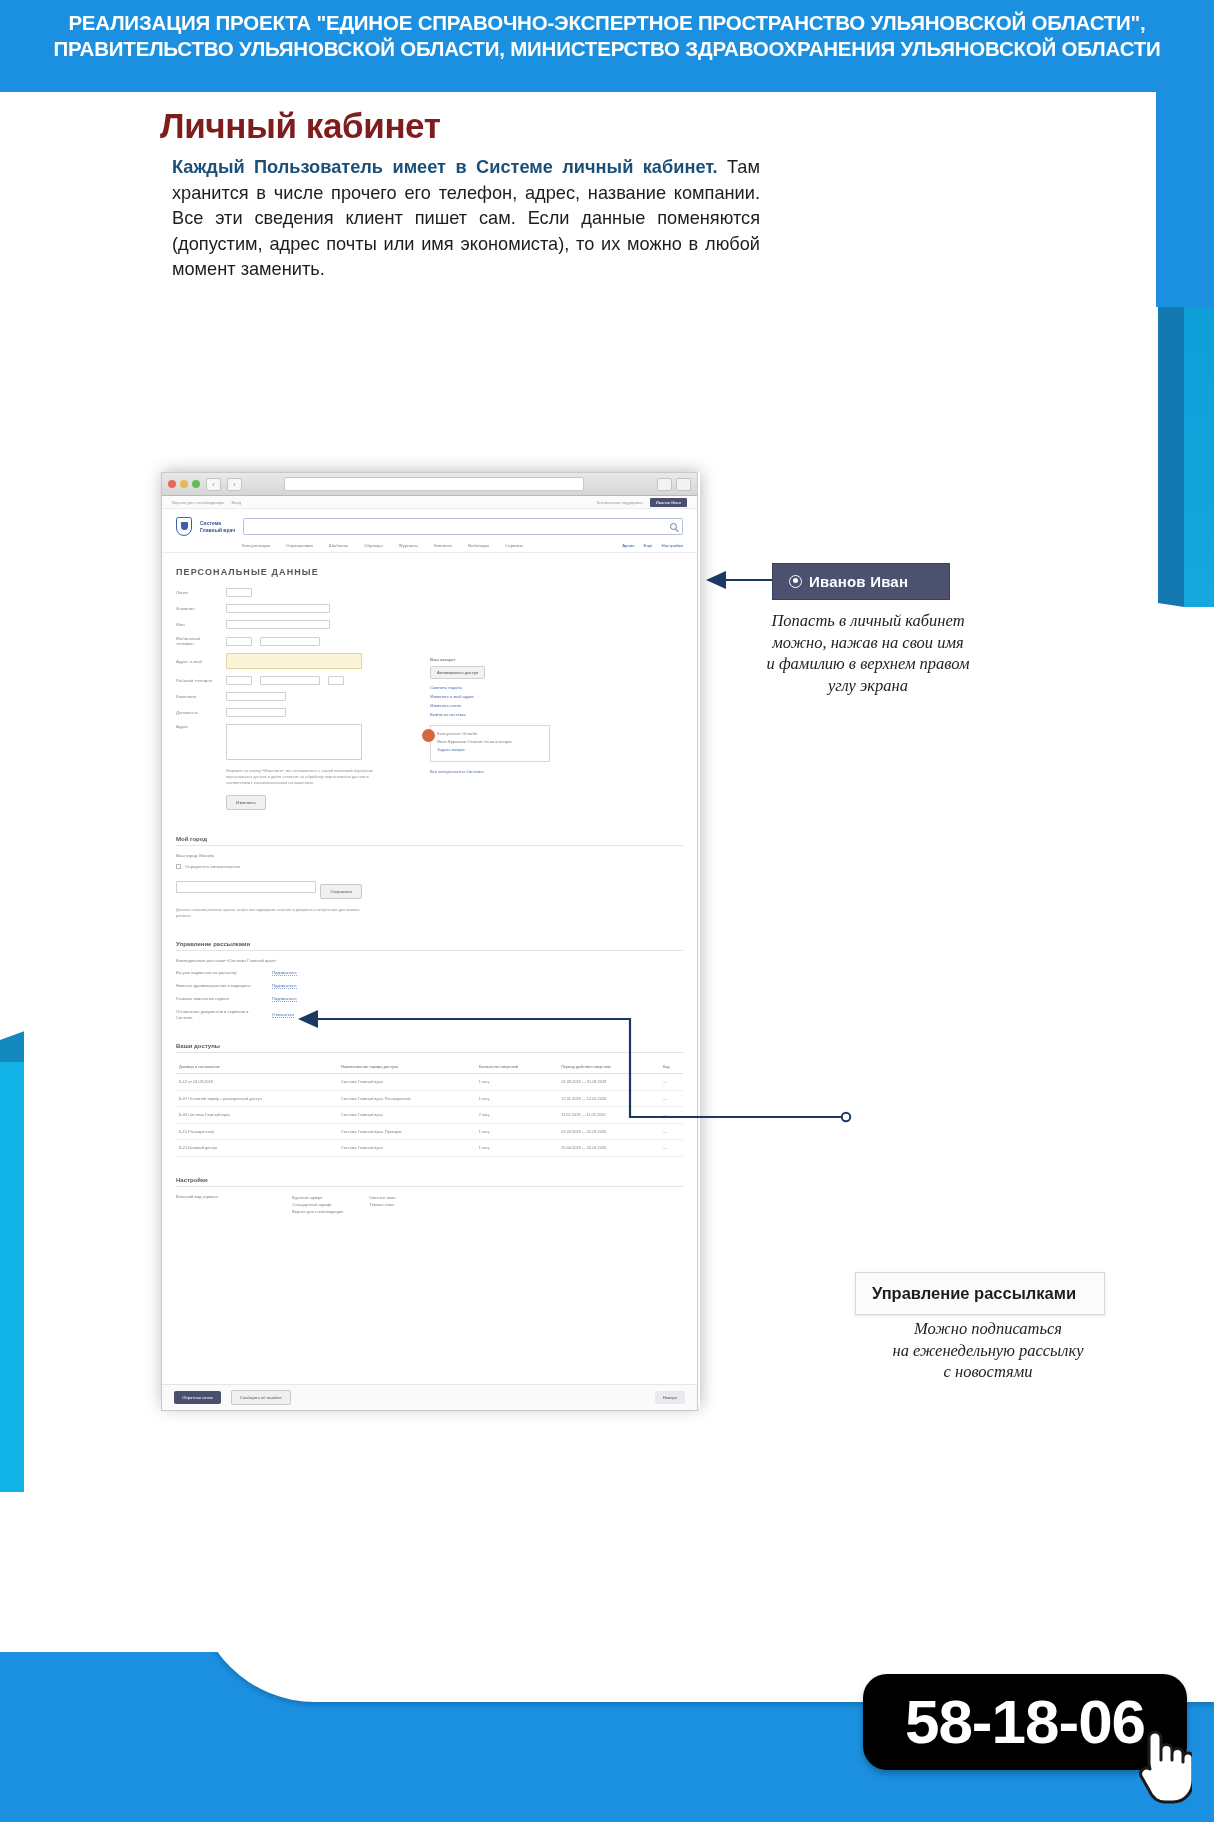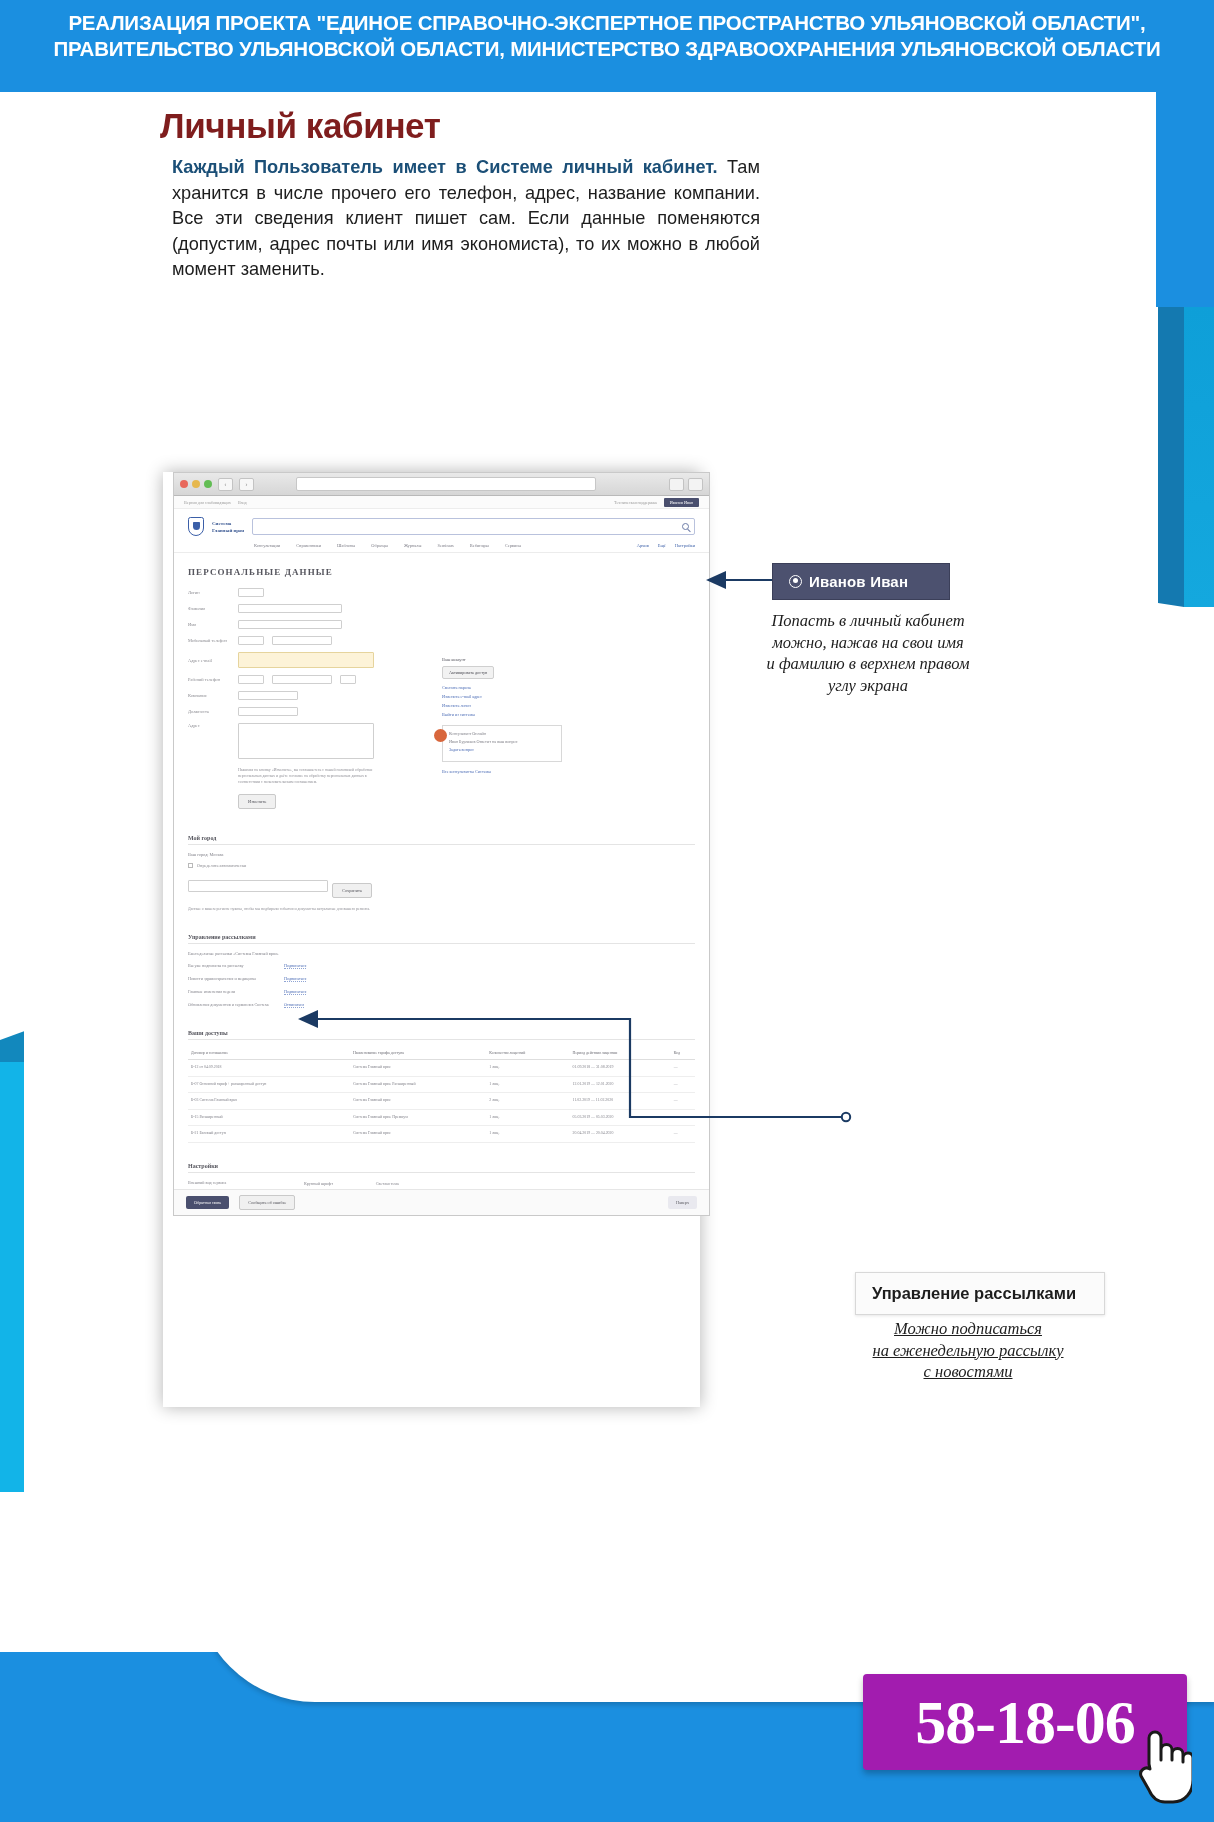--- a/index.html
+++ b/index.html
@@ -107,27 +107,26 @@
   .mockup-shadow {
     position: absolute;
     left: 163px; top: 472px;
     width: 537px; height: 935px;
     background: #ffffff;
     box-shadow: 0 0 16px rgba(0,0,0,.30);
     z-index: 12;
   }
   .mockup {
     position: absolute;
-    left: 173px; top: 472px;
-    width: 537px; height: 744px;
+    left: 161px; top: 472px;
+    width: 537px; height: 939px;
     background: #ffffff;
     overflow: hidden;
     z-index: 13;
     border: 1px solid #c9c9c9;
-    font-family: Liberation Serif, serif;
   }
 
   
   .br-titlebar {
     height: 23px;
     background: linear-gradient(180deg,#e9e9e9,#d6d6d6);
     border-bottom: 1px solid #b9b9b9;
     display: flex; align-items: center;
     padding: 0 6px;
     gap: 4px;
@@ -397,26 +396,25 @@
     color: #ffffff;
     font-weight: bold;
     font-size: 19.5px;
     line-height: 29px;
     letter-spacing: -0.1px;
   }
   .phone-plate {
     position: absolute;
     right: 27px; top: 22px;
     width: 324px; height: 96px;
-    background: #a21caf;
-    border-radius: 4px;
+    background: #000000;
+    border-radius: 24px;
     box-shadow: 0 4px 6px rgba(0,0,0,.25);
     display: flex; align-items: center; justify-content: center;
     z-index: 36;
-    font-family: Liberation Serif, serif;
   }
   .phone-number {
     color: #ffffff;
     font-weight: bold;
     font-size: 62px;
     letter-spacing: -1px;
     line-height: 62px;
   }
   .cursor-hand {
     position: absolute;
@@ -698,21 +696,21 @@
 <svg class="leader" style="left:290px; top:1005px;" width="570" height="135" viewBox="0 0 570 135">
   <path d="M 22 14 L 340 14 L 340 112 L 556 112" fill="none" stroke="#1b3a63" stroke-width="2.2"></path>
   <polygon points="8,14 28,5 28,23" fill="#1b3a63"></polygon>
   <circle cx="556" cy="112" r="4.2" fill="#ffffff" stroke="#1b3a63" stroke-width="2"></circle>
 </svg>
 
 <div class="callout-box-light" style="left:855px; top:1272px; width:250px;">
   <span>Управление рассылками</span>
 </div>
 
-<div class="callout-caption" style="left:828px; top:1318px; width:280px; white-space: pre-line; text-decoration: underline;">Можно подписаться
+<div class="callout-caption" style="left:848px; top:1318px; width:280px; white-space: pre-line;">Можно подписаться
 на еженедельную рассылку
 с новостями</div>
 
 <div class="bottom-banner">
   <div class="bottom-white-curve"></div>
   <div class="bottom-tagline">
   </div>
   <div class="phone-plate">
     <span class="phone-number">58-18-06</span>
   </div>

